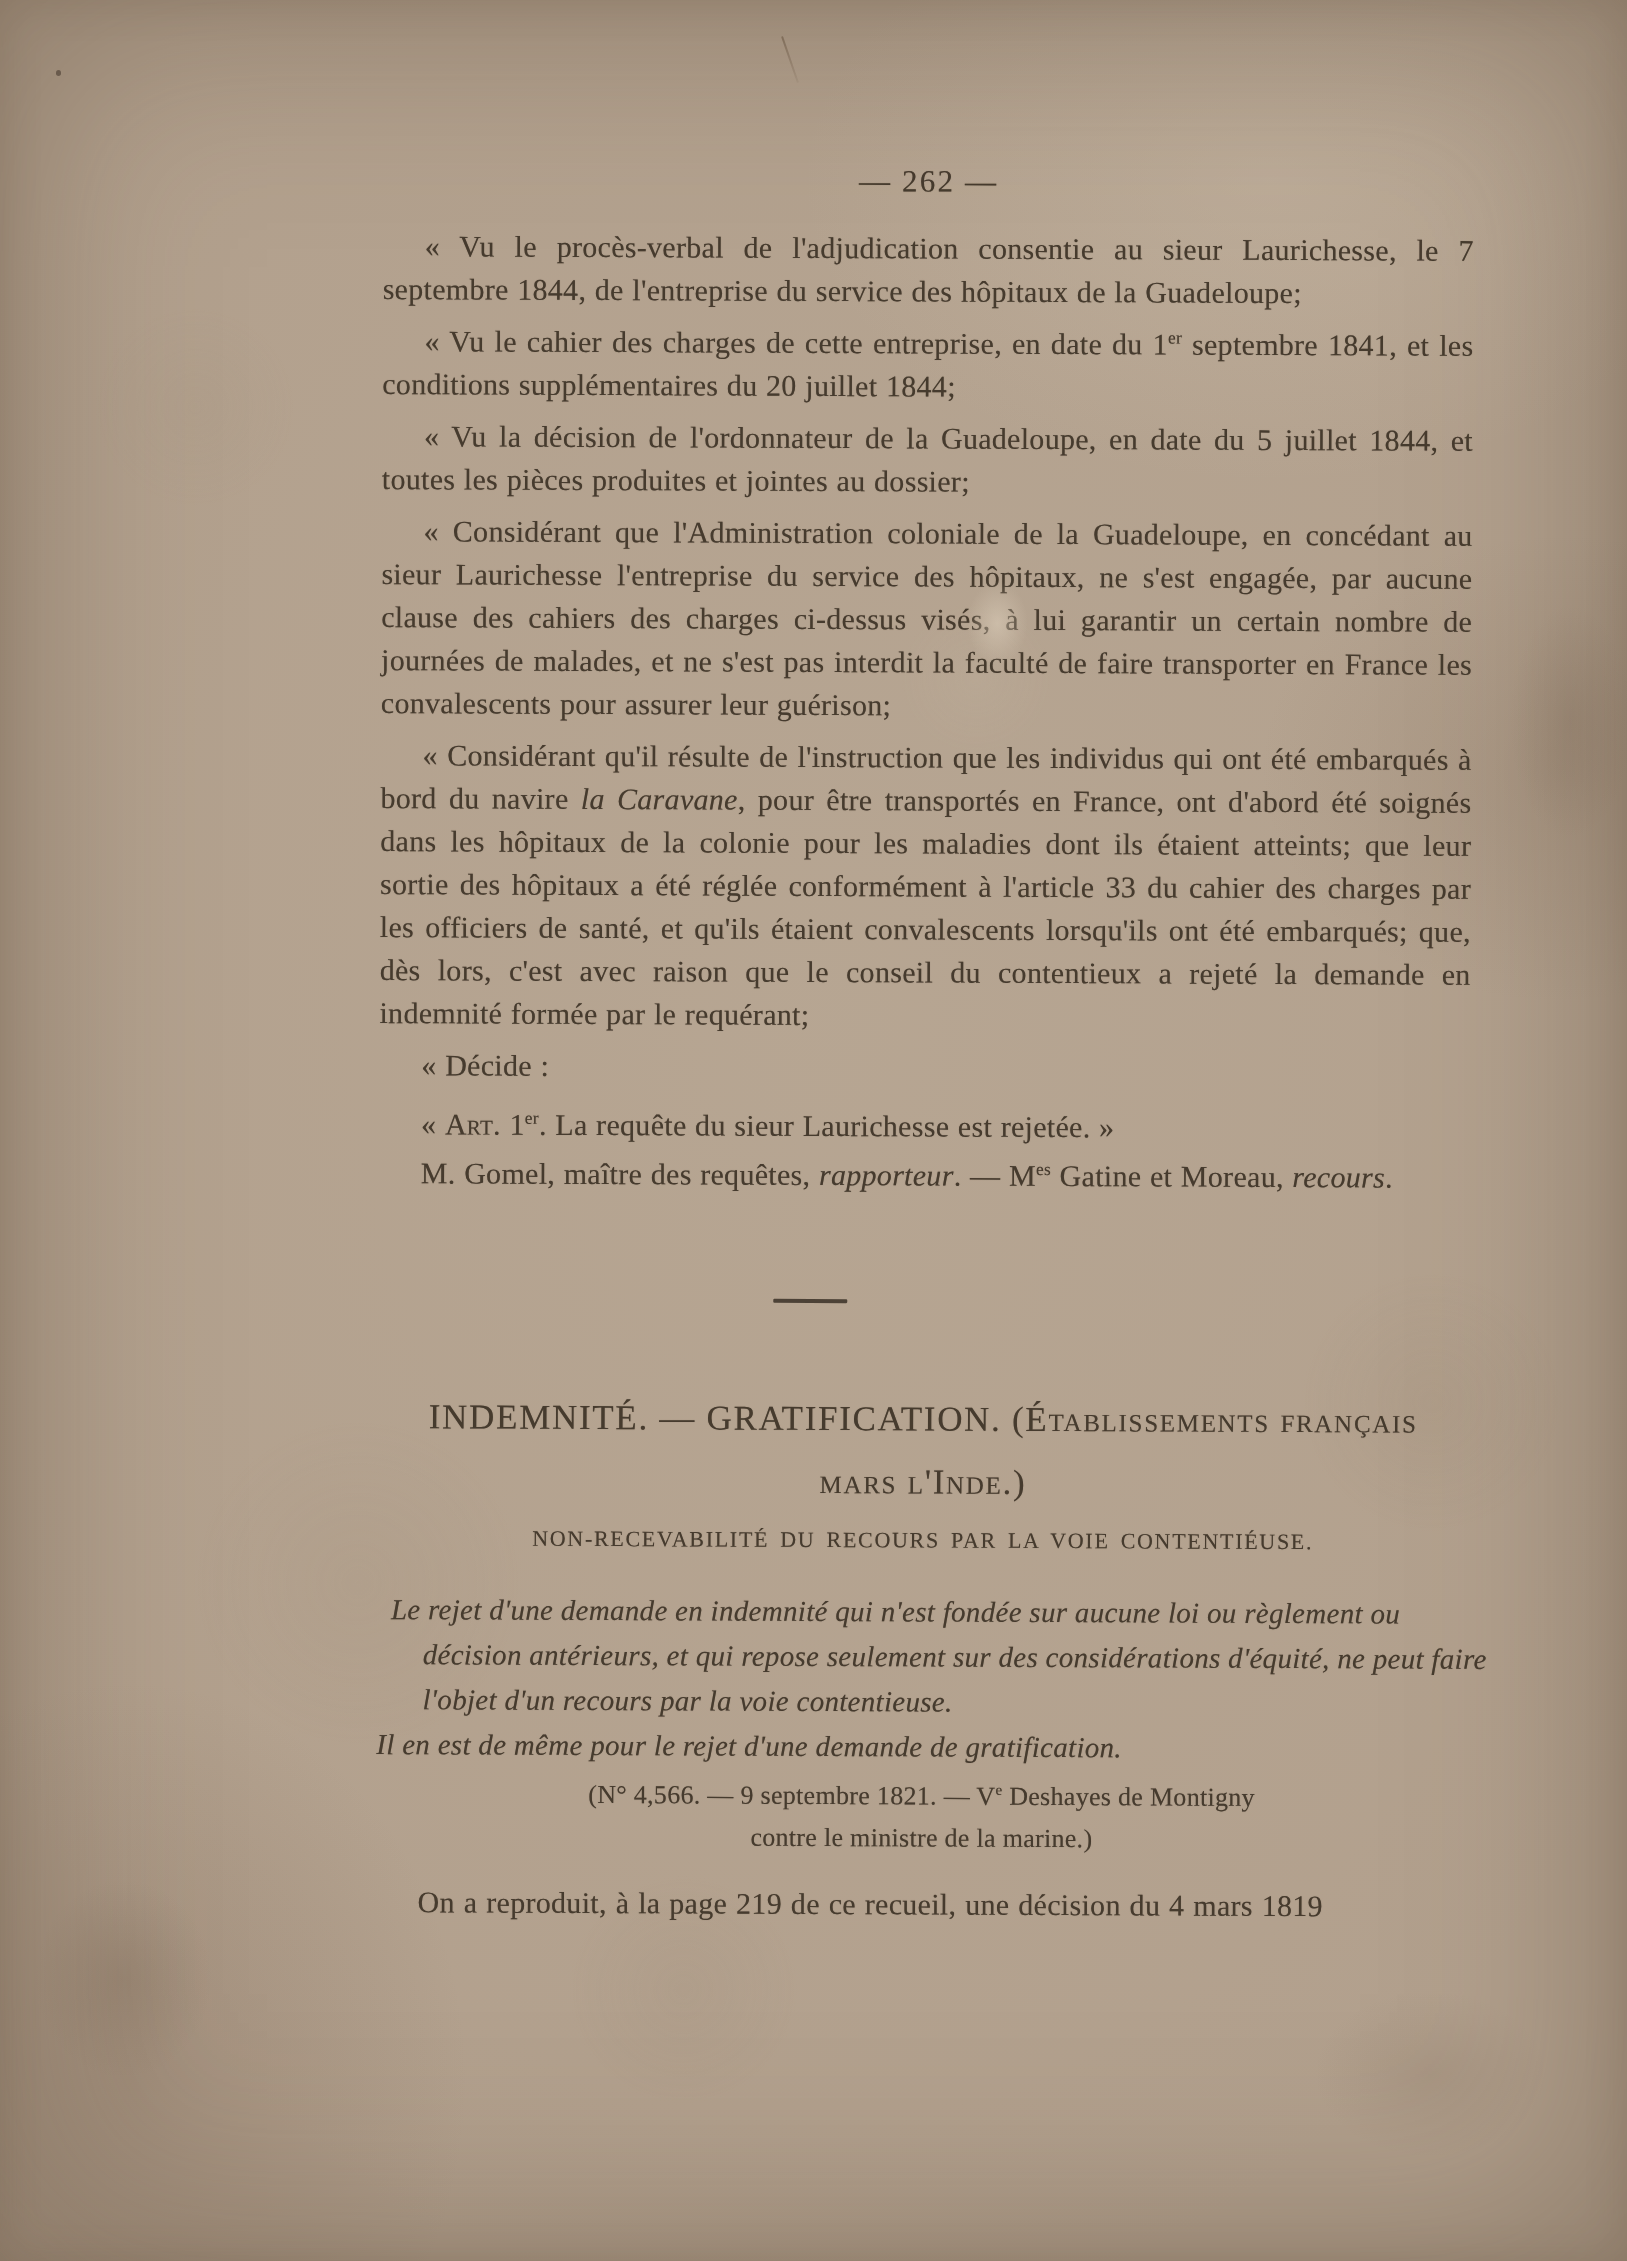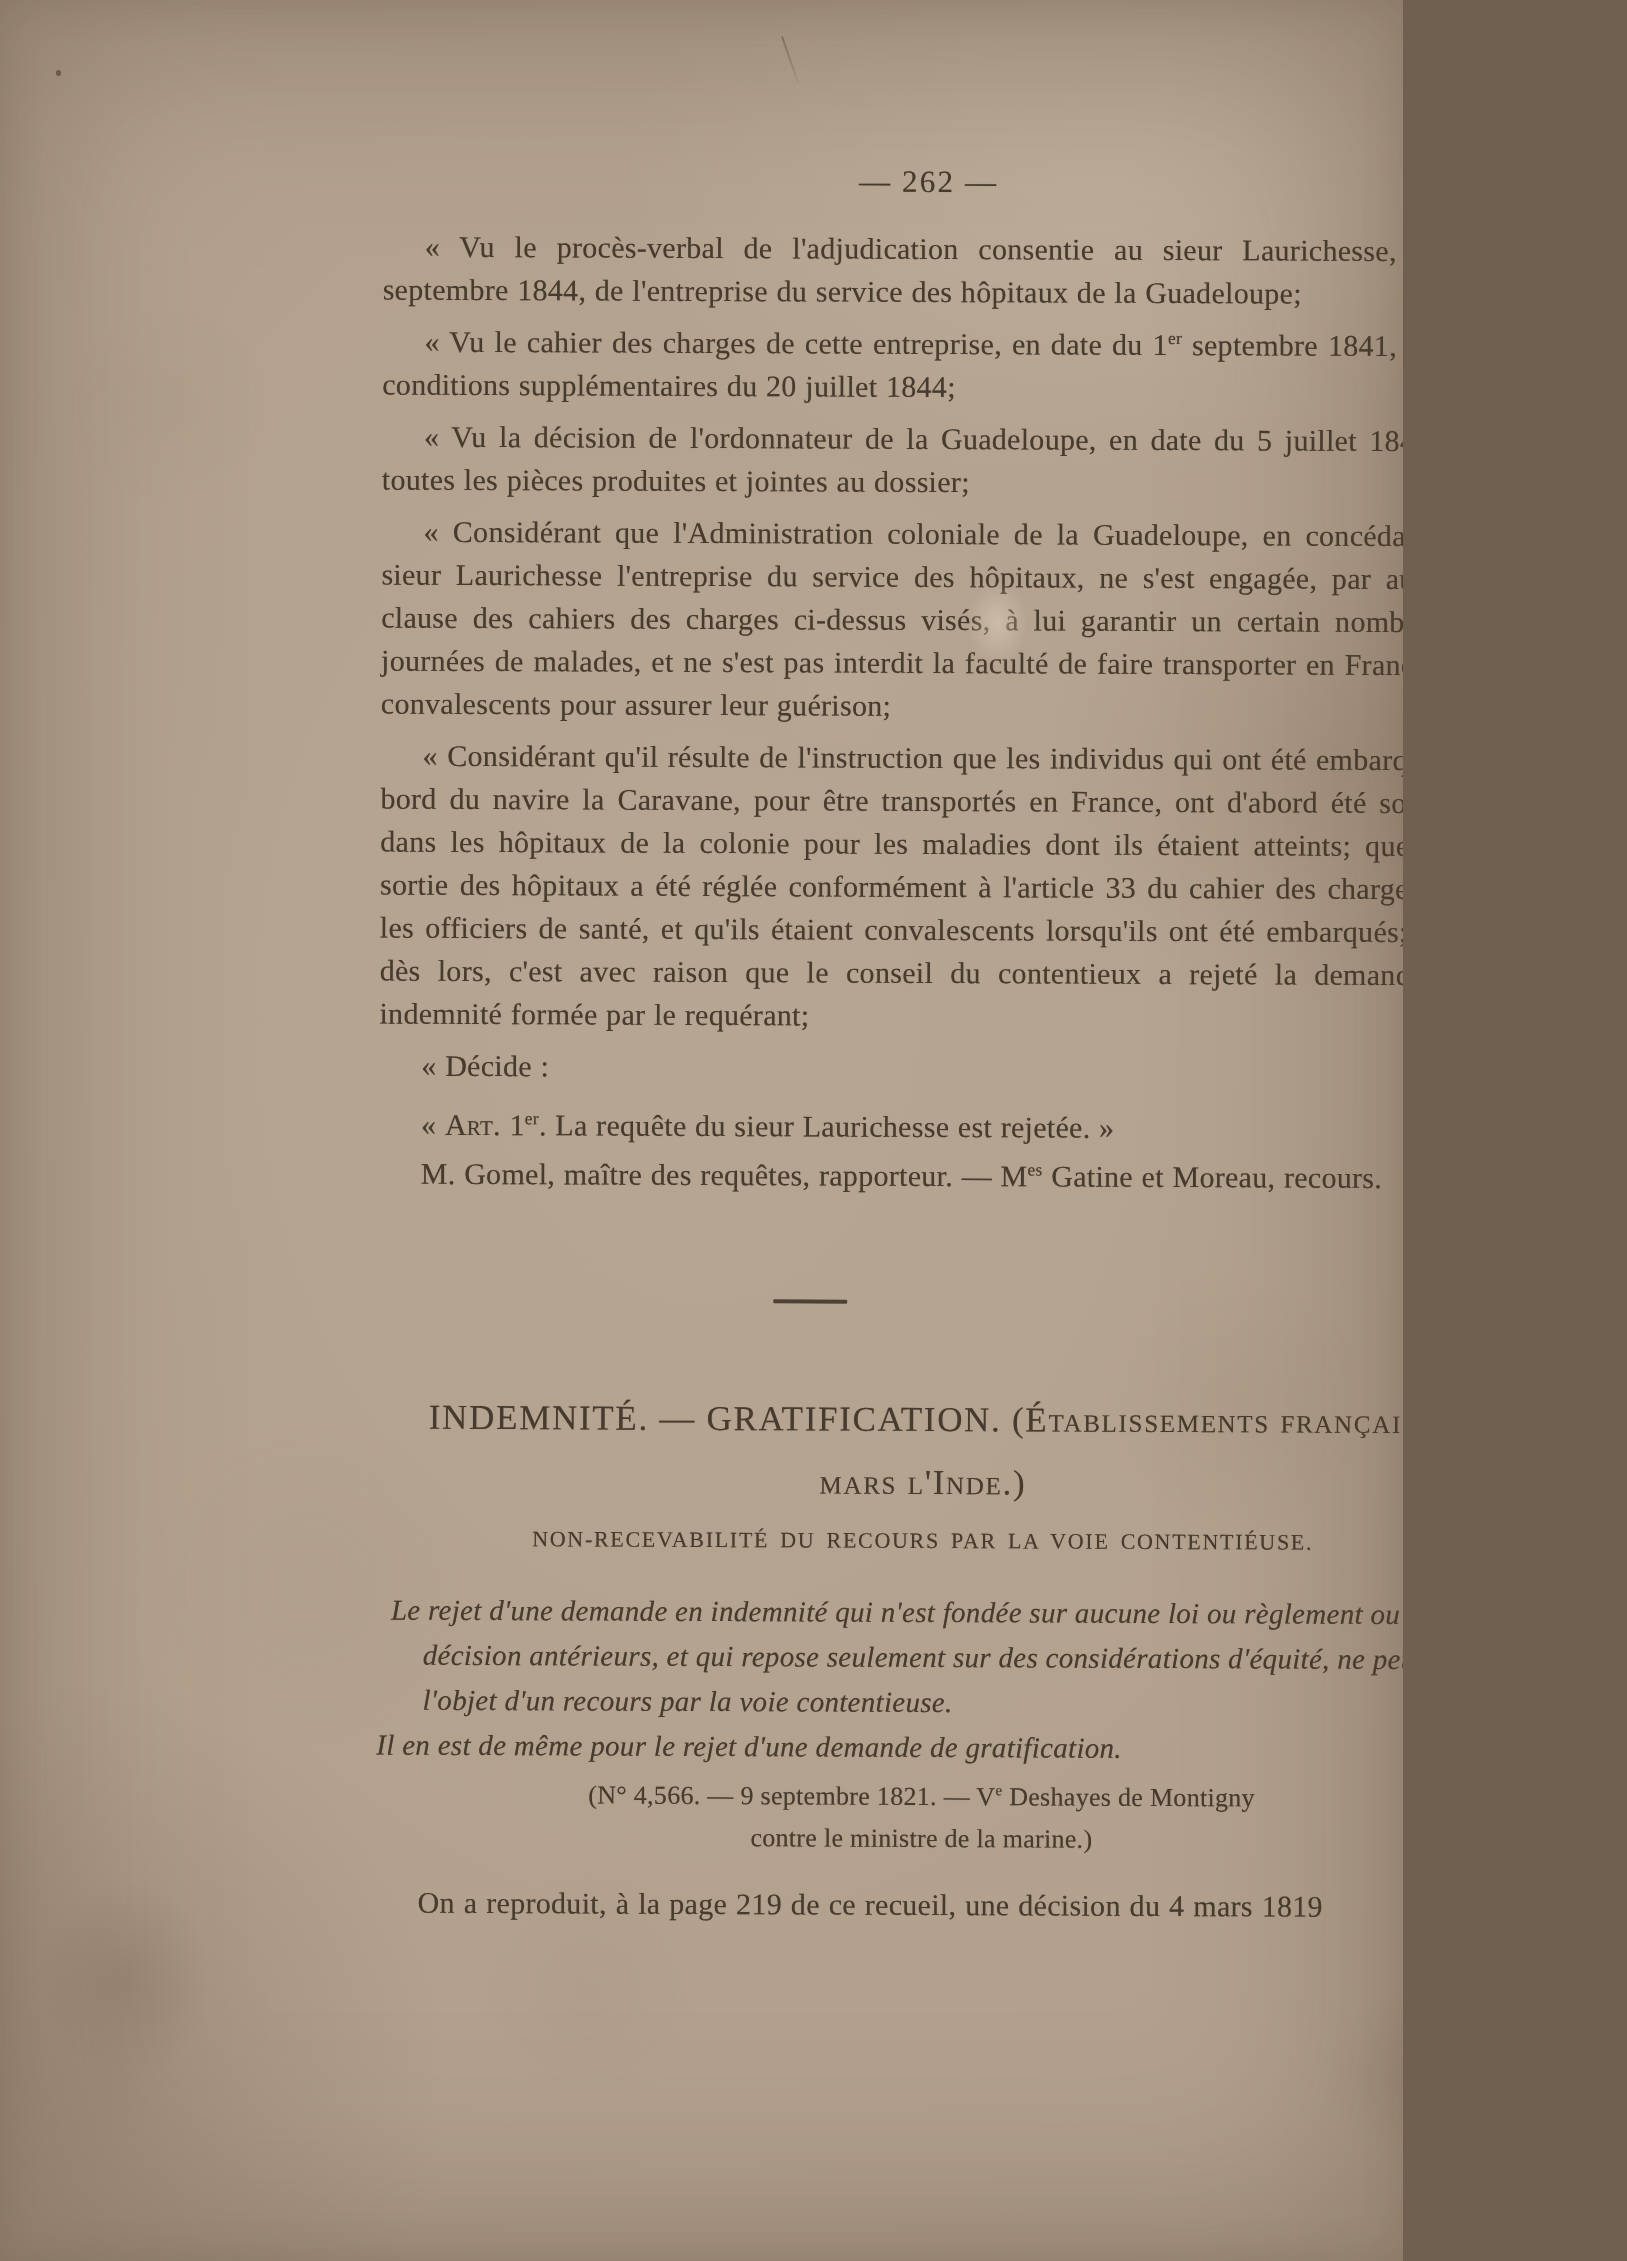--- a/index.html
+++ b/index.html
@@ -1,18 +1,18 @@
 <!DOCTYPE html>
 <html style="--paper: #b2a08d; --ink: #463b2e;font-size:9px"><head>
 <meta charset="utf-8">
 <style>
   html,body{margin:0;padding:0;background:#6f6050;}
   .page{
     position:relative;
-    width:1403px;height:2261px;
+    width:1627px;height:2261px;
     background:
       radial-gradient(ellipse 782px 503px at 78% 8%, rgba(210,196,176,0.30), rgba(210,196,176,0) 60%),
       radial-gradient(ellipse 615px 727px at 8% 92%, rgba(118,96,78,0.28), rgba(118,96,78,0) 55%),
       radial-gradient(ellipse 503px 391px at 96% 34%, rgba(130,108,88,0.22), rgba(130,108,88,0) 60%),
       radial-gradient(ellipse 1341px 1788px at 50% 45%, rgba(196,182,162,0.25), rgba(196,182,162,0) 75%),
       var(--paper,#b2a08d);
     overflow:hidden;
     font-family:"Liberation Serif","DejaVu Serif",serif;
     color:var(--ink,#463b2e);
   }
@@ -42,21 +42,21 @@
     margin:0 0 9px 0;
     font-size:30px;line-height:43px;
     text-align:justify;text-indent:42px;
     letter-spacing:0.3px;word-spacing:0.8px;
   }
   .decision p.p-decide{margin-top:6.7px;margin-bottom:15.6px;text-align:left;}
   .decision p.p-art{margin-bottom:6.7px;text-align:left;}
   .decision p.p-gomel{text-align:left;margin-bottom:0;}
   .sup{font-size:58%;vertical-align:super;line-height:0;margin-top:28px;}
   .sc{font-variant:small-caps;}
-  .i{}
+  .i{font-style:italic;}
   .divider{
     position:absolute;left:775px;top:1299px;width:74px;height:3.9px;
     background:rgba(58,48,38,0.85);border-radius:1.1px;
   }
   .section-heading{
     position:absolute;left:380px;top:1387px;width:1091px;
     text-align:center;font-size:35px;line-height:63px;letter-spacing:1.7px;
   }
   .subtitle{
     position:absolute;left:380px;top:1527px;width:1091px;

